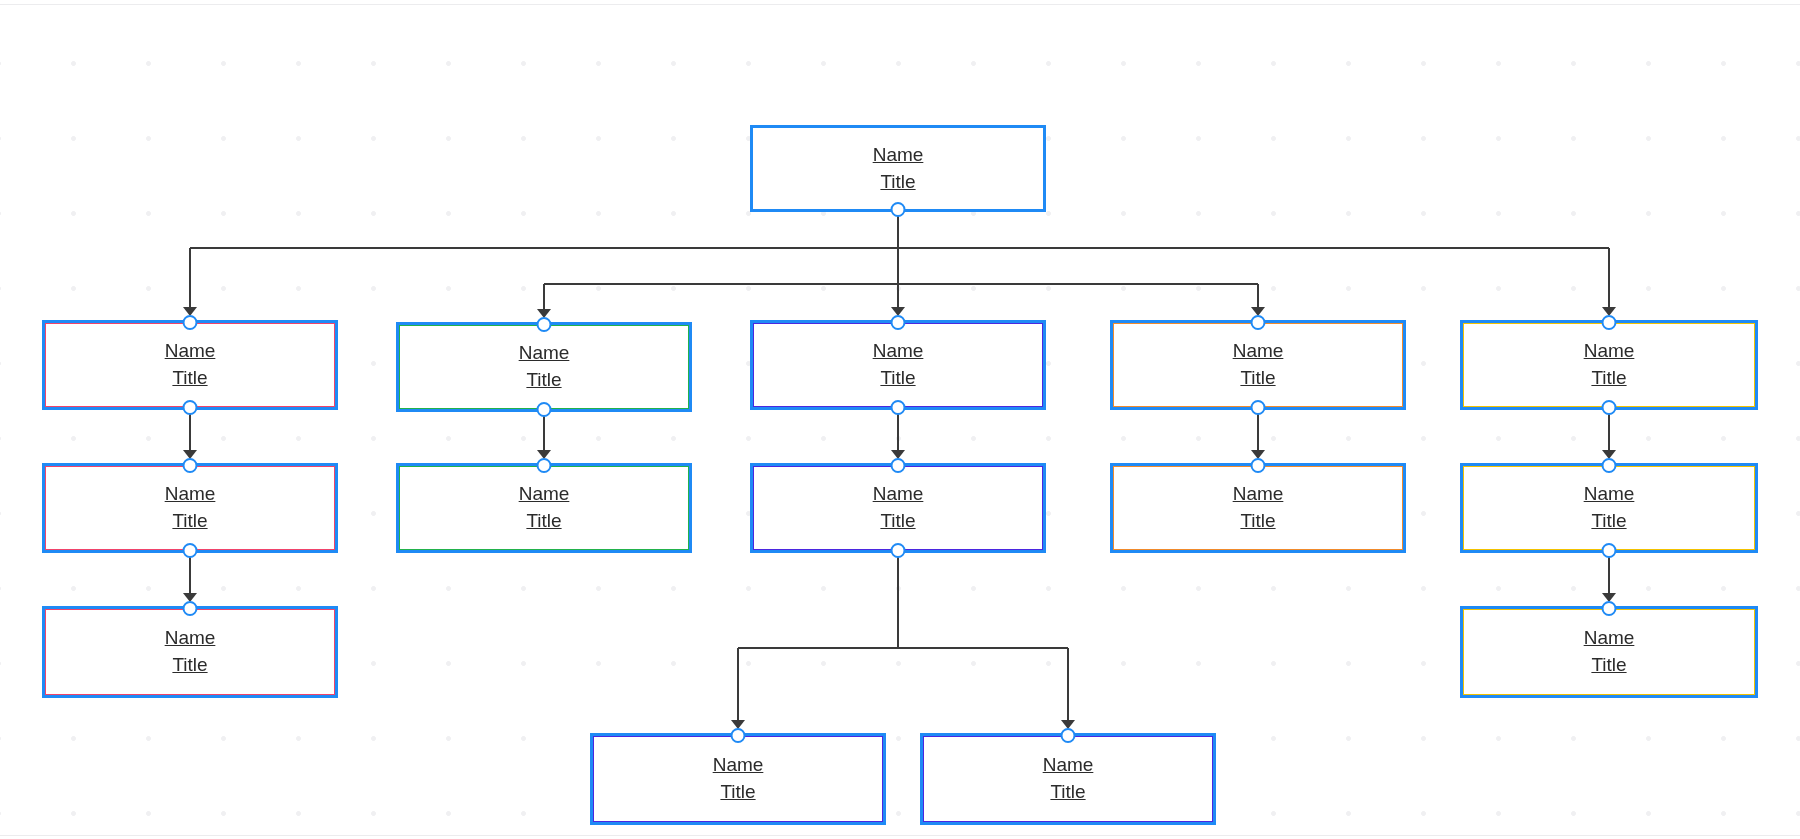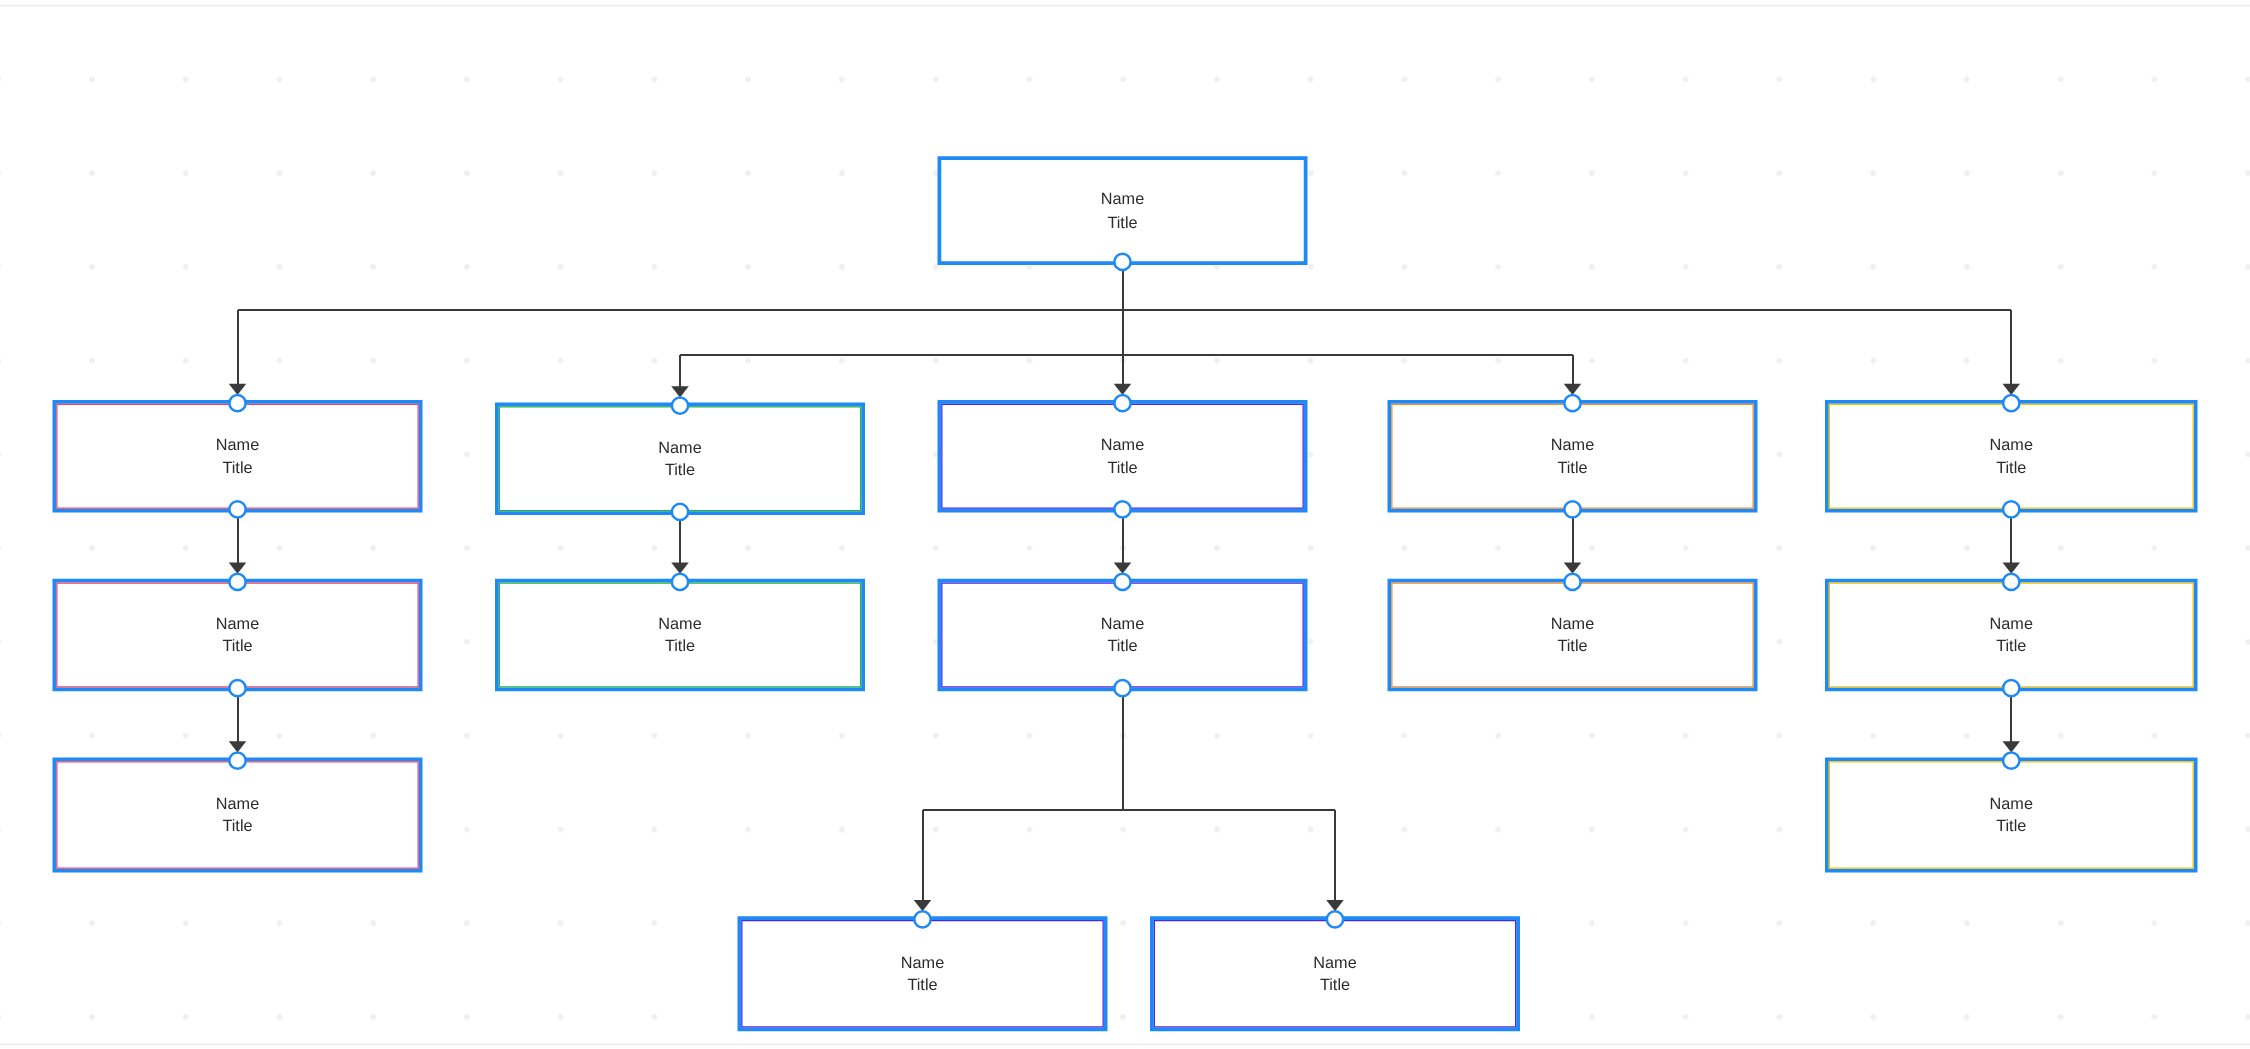--- a/index.html
+++ b/index.html
@@ -61,22 +61,23 @@
     position: absolute;
     left: 0; top: 0; right: 0; bottom: 0;
     border: 1.6px solid var(--accent);
     pointer-events: none;
   }
 
   .node .nm, .node .ti {
     position: relative;
     z-index: 2;
     color: #2b2b2b;
-    font-size: 13px;
+    font-size: 19px;
     white-space: nowrap;
+    text-decoration: underline;
   }
 
   
   .port {
     position: absolute;
     width: 15px;
     height: 15px;
     border: 2.4px solid #1f8af5;
     border-radius: 50%;
     background: #ffffff;

